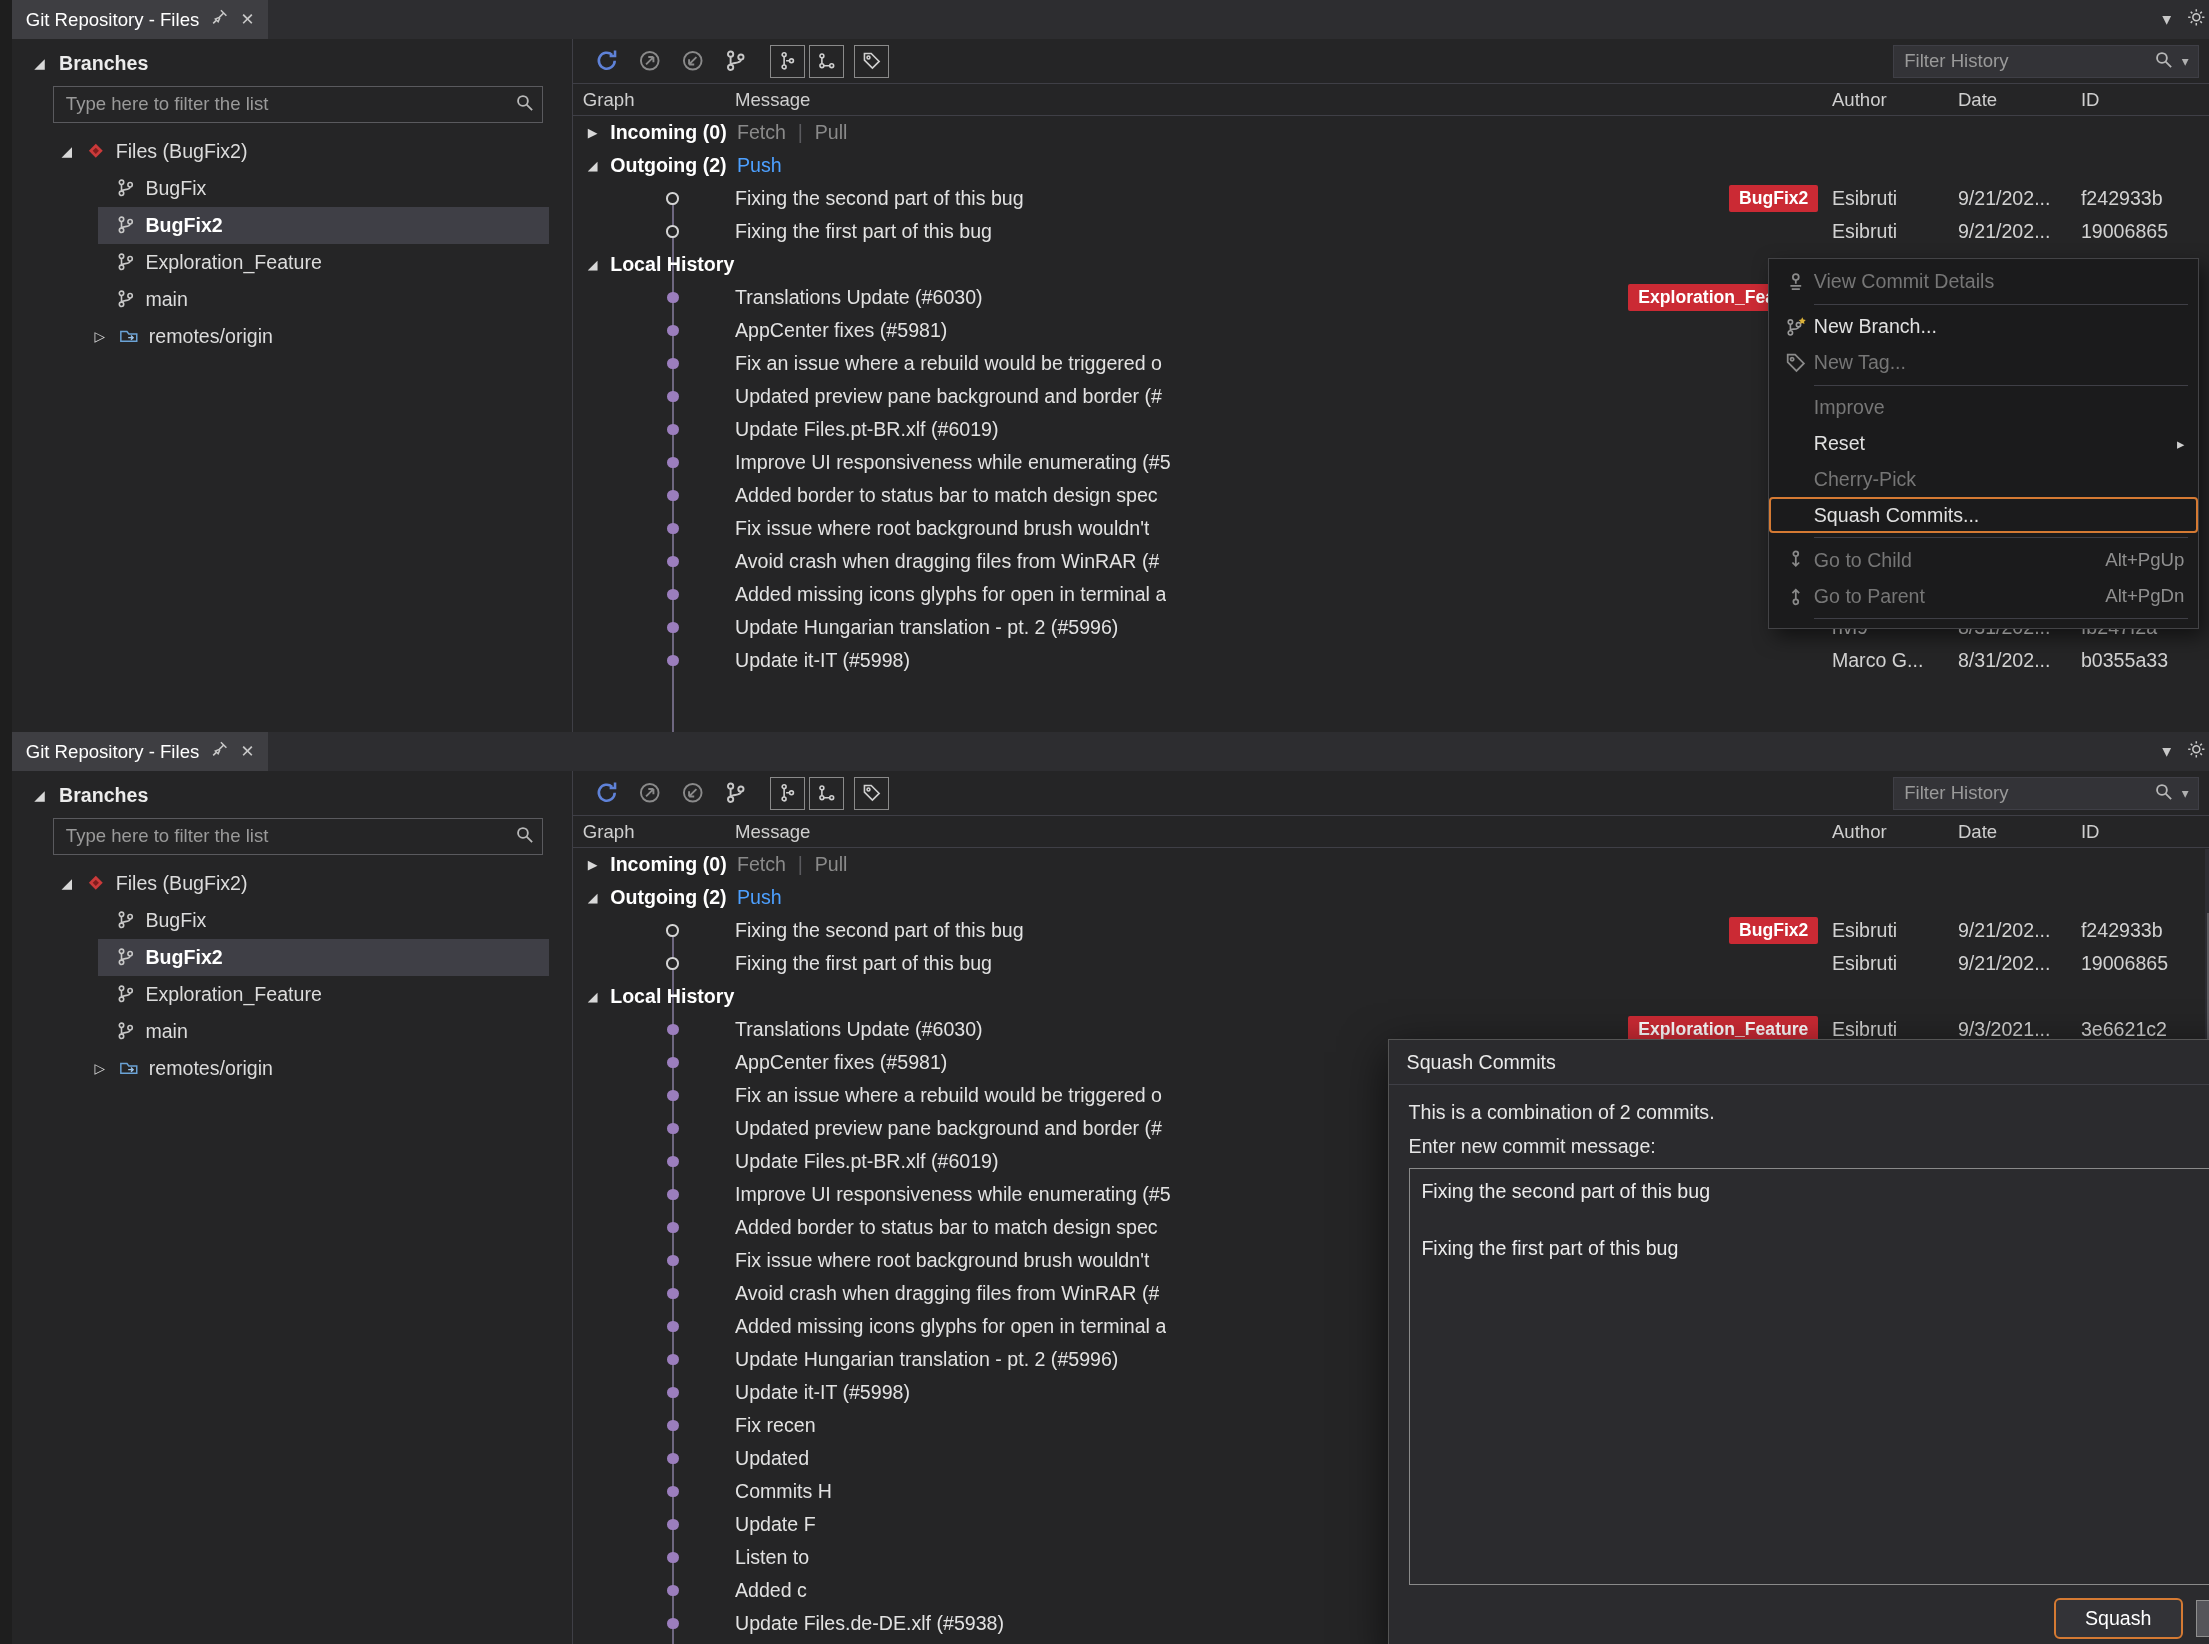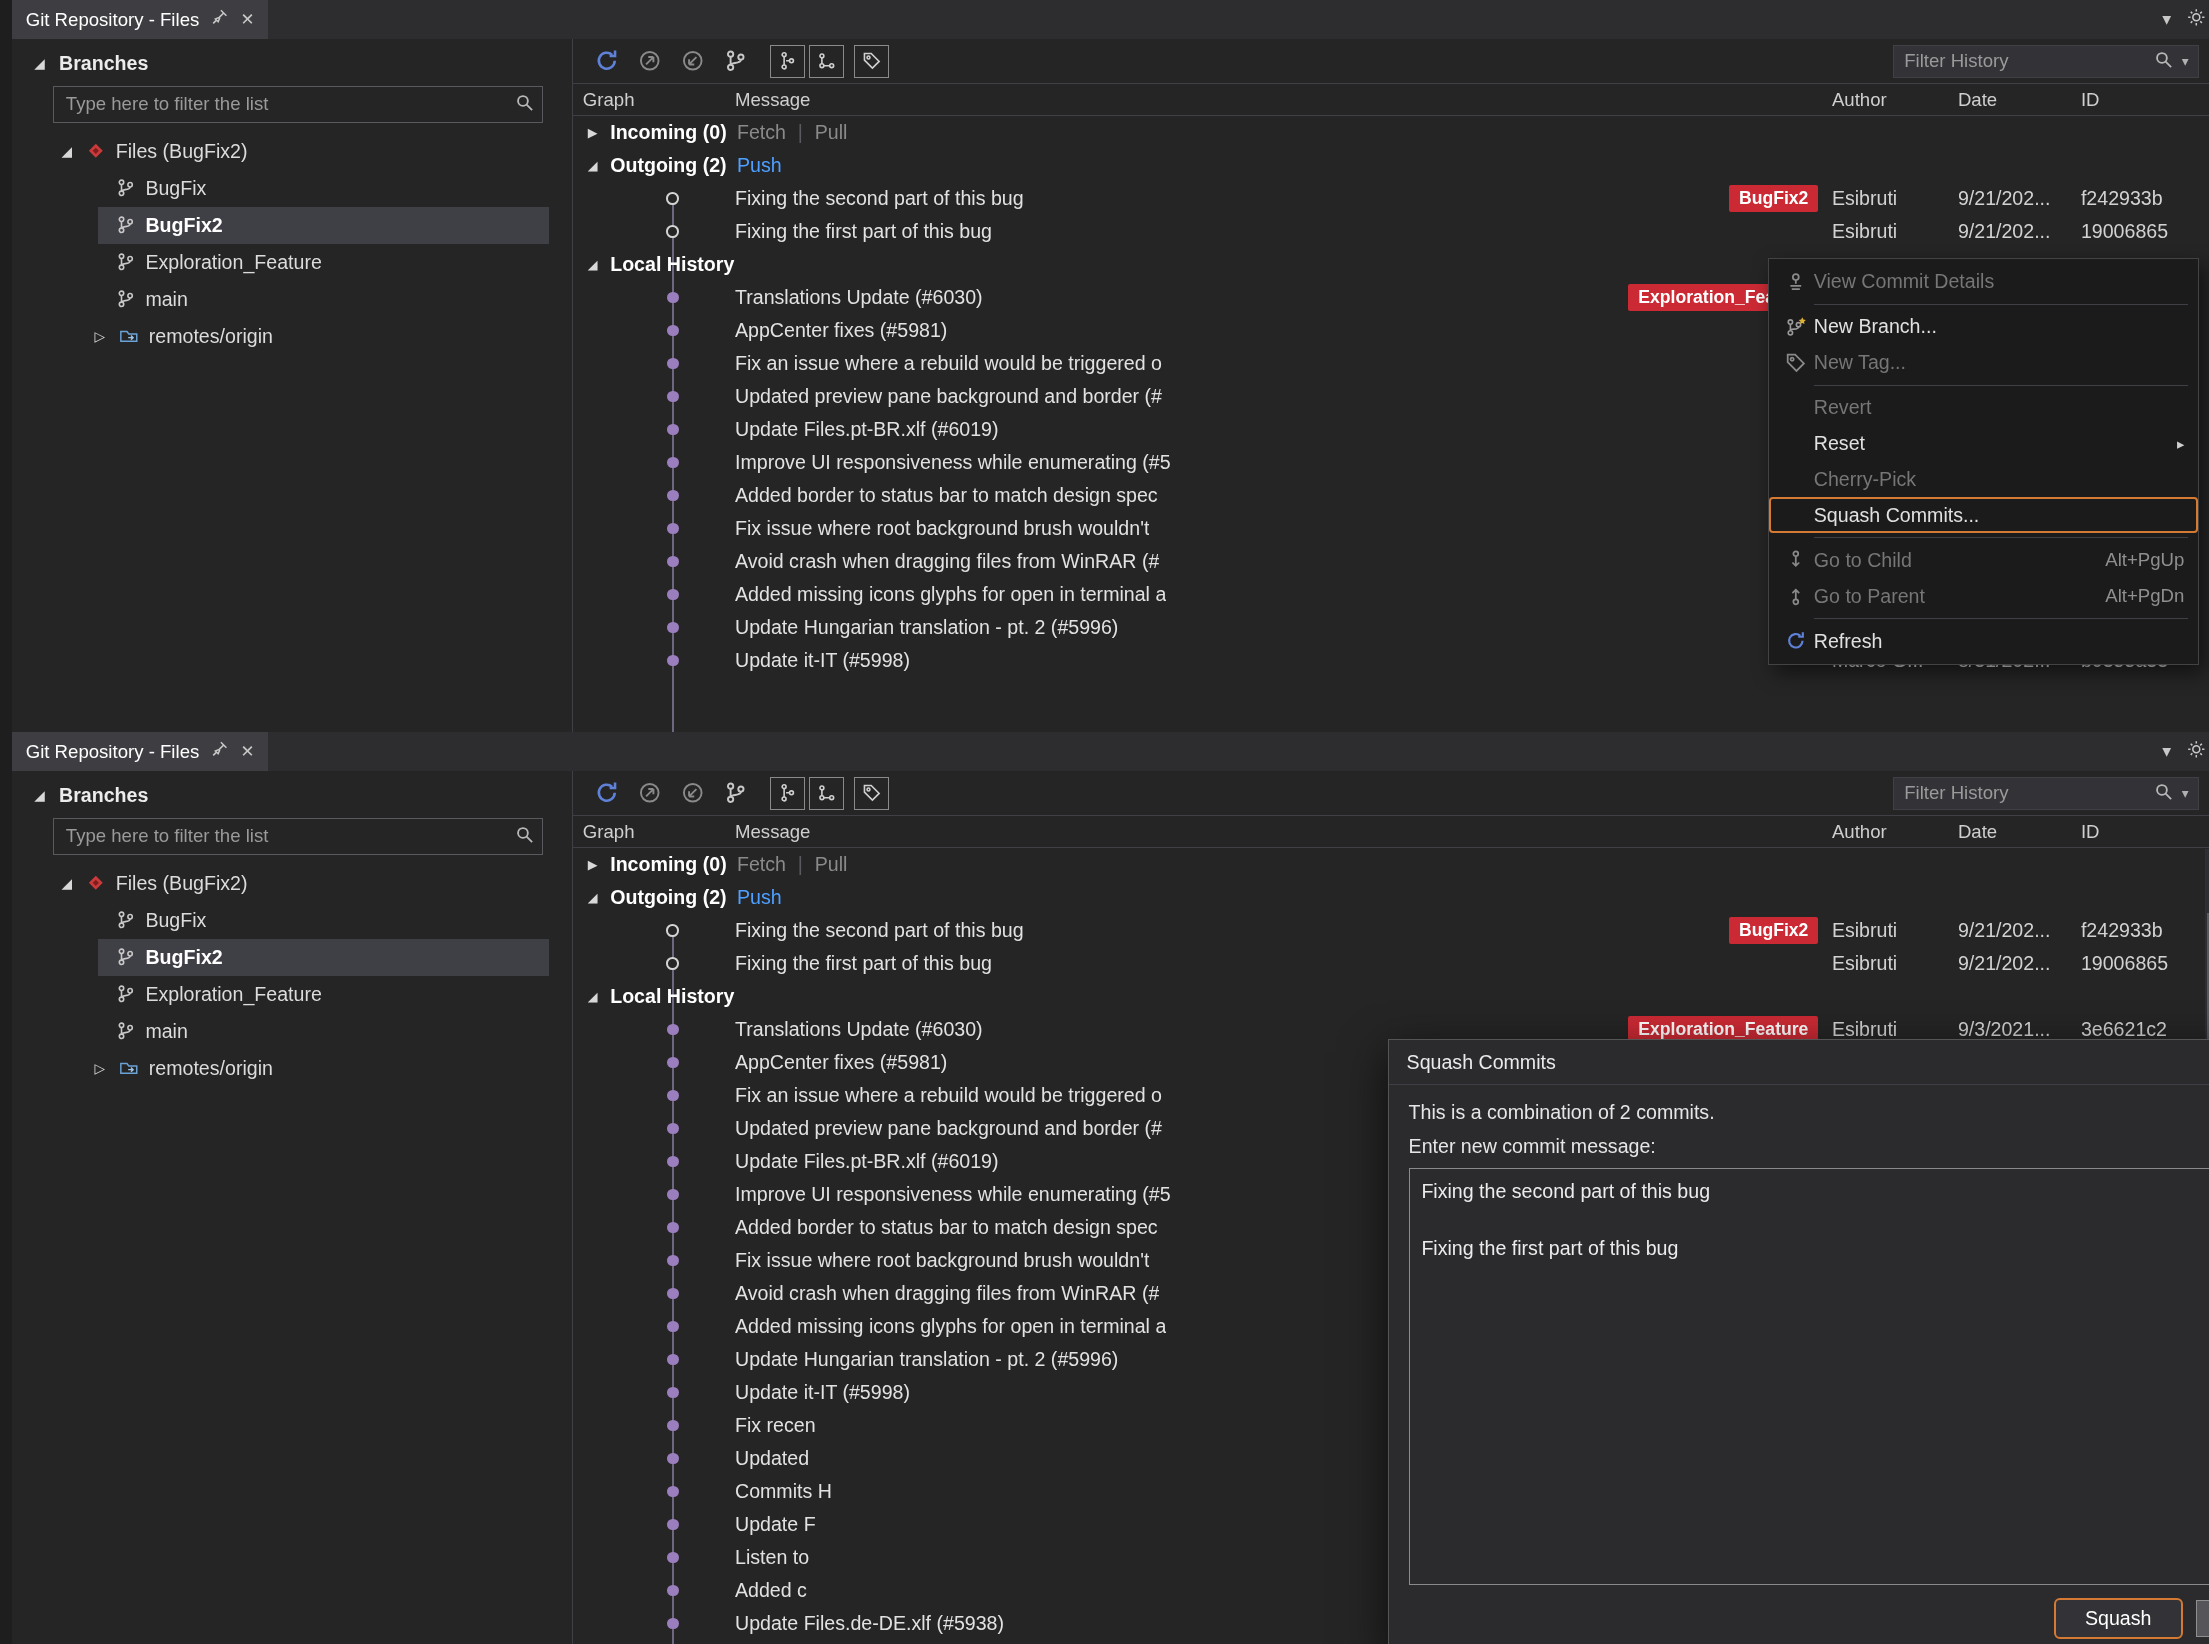--- a/index.html
+++ b/index.html
@@ -477,21 +477,21 @@
               <svg width="21.6" height="21.6" viewBox="0 0 16 16" fill="none" stroke="#8a8a8a" stroke-width="1.3">
                 <path d="M2 2h5.5L14 8.5 8.5 14 2 7.5z"></path>
                 <circle cx="5.3" cy="5.3" r="1.2"></circle>
               </svg>
             </span>
             <span class="menu-label">New Tag...</span>
           </div>
           <div class="menu-sep"></div>
           <div class="menu-item disabled">
             <span class="menu-icon"></span>
-            <span class="menu-label">Revert</span>
+            <span class="menu-label">Improve</span>
           </div>
           <div class="menu-item">
             <span class="menu-icon"></span>
             <span class="menu-label">Reset</span>
             <span class="menu-arrow">▸</span>
           </div>
           <div class="menu-item disabled">
             <span class="menu-icon"></span>
             <span class="menu-label">Cherry-Pick</span>
           </div>
@@ -514,29 +514,20 @@
             <span class="menu-icon">
               <svg width="21.6" height="21.6" viewBox="0 0 16 16" fill="none" stroke="#8a8a8a" stroke-width="1.3">
                 <circle cx="8" cy="12.5" r="1.8"></circle>
                 <path d="M8 10.5v-7M5.5 6L8 3.5 10.5 6"></path>
               </svg>
             </span>
             <span class="menu-label">Go to Parent</span>
             <span class="menu-shortcut">Alt+PgDn</span>
           </div>
           <div class="menu-sep"></div>
-          <div class="menu-item">
-            <span class="menu-icon">
-              <svg width="21.6" height="21.6" viewBox="0 0 16 16" fill="none" stroke="#5f82d8" stroke-width="1.6">
-                <path d="M13 8a5 5 0 1 1-1.6-3.7"></path>
-                <path d="M13.2 1.6V5h-3.4"></path>
-              </svg>
-            </span>
-            <span class="menu-label">Refresh</span>
-          </div>
         </div>
     </div>
   </div>
 </section>
 
 <section class="panel" id="panel-bottom">
   <div class="tabstrip">
     <div class="tab">
       <span>Git Repository - Files</span>
       <span><svg width="17.6" height="17.6" viewBox="0 0 16 16" fill="none" stroke="#c8c8c8" stroke-width="1.4">

